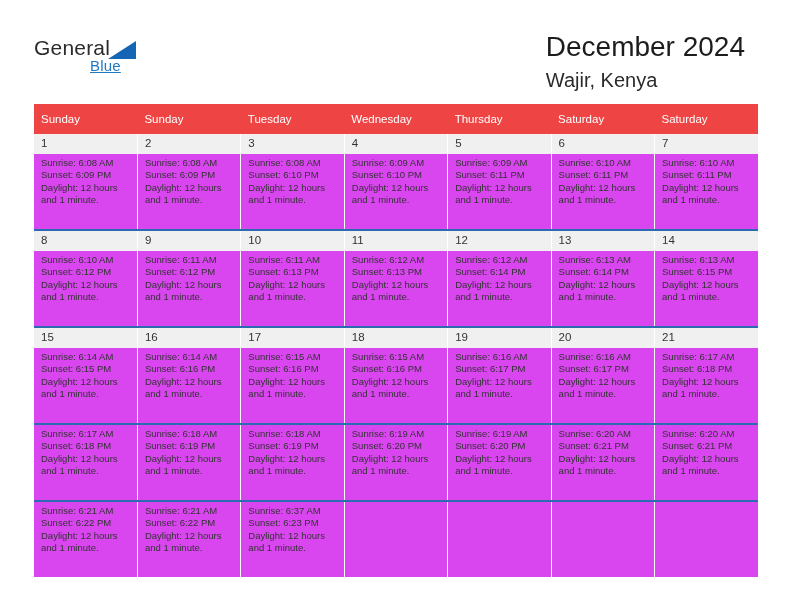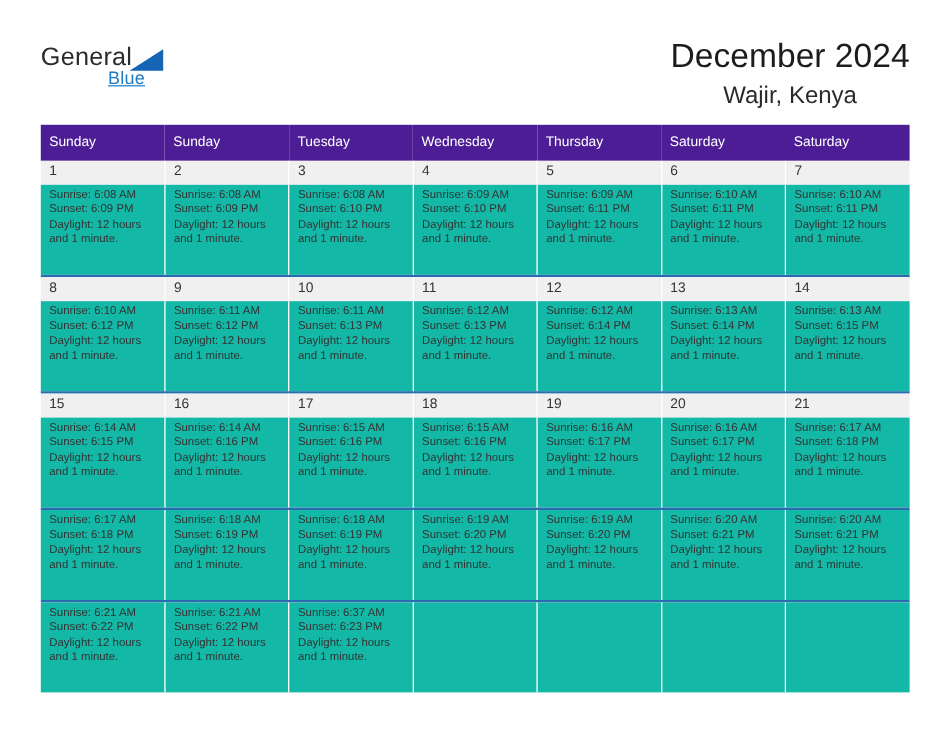--- a/index.html
+++ b/index.html
@@ -58,23 +58,23 @@
     left: 56px;
     top: 21px;
     font-size: 15px;
     color: #1f7ac4;
     letter-spacing: 0.2px;
     text-decoration: underline;
   }
 
   .title-block {
     position: absolute;
-    right: 34px;
+    right: 47px;
     top: 30px;
-    text-align: center;
+    text-align: left;
   }
   .cal-title {
     font-size: 28px;
     font-weight: normal;
     color: #1c1c1c;
     line-height: 34px;
     white-space: nowrap;
   }
   .cal-subtitle {
     margin-top: 7px;
@@ -90,21 +90,21 @@
     left: 34px;
     top: 104px;
     width: 724px;
   }
   table.cal-table {
     width: 724px;
     border-collapse: collapse;
     table-layout: fixed;
   }
   table.cal-table th {
-    background: #4c1d95;
+    background: #ef4444;
     color: #ffffff;
     font-size: 11.5px;
     font-weight: normal;
     text-align: left;
     padding: 5px 0 5px 7px;
     height: 20px;
     border: none;
     margin-left: 31px;
   }
   tr.daynum-row td {
@@ -112,21 +112,21 @@
     font-size: 11.5px;
     color: #333333;
     padding: 3px 0 3px 7px;
     height: 14px;
     vertical-align: top;
     border-left: 1px solid #ffffff;
   }
   tr.daynum-row td:first-child { border-left: none; }
 
   tr.detail-row td {
-    background: #14b8a6;
+    background: #d946ef;
     font-size: 9.5px;
     color: #333333;
     padding: 3px 6px 10px 7px;
     vertical-align: top;
     line-height: 12.4px;
     height: 62px;
     border-left: 1px solid #ffffff;
   }
   tr.detail-row td:first-child { border-left: none; }
 

